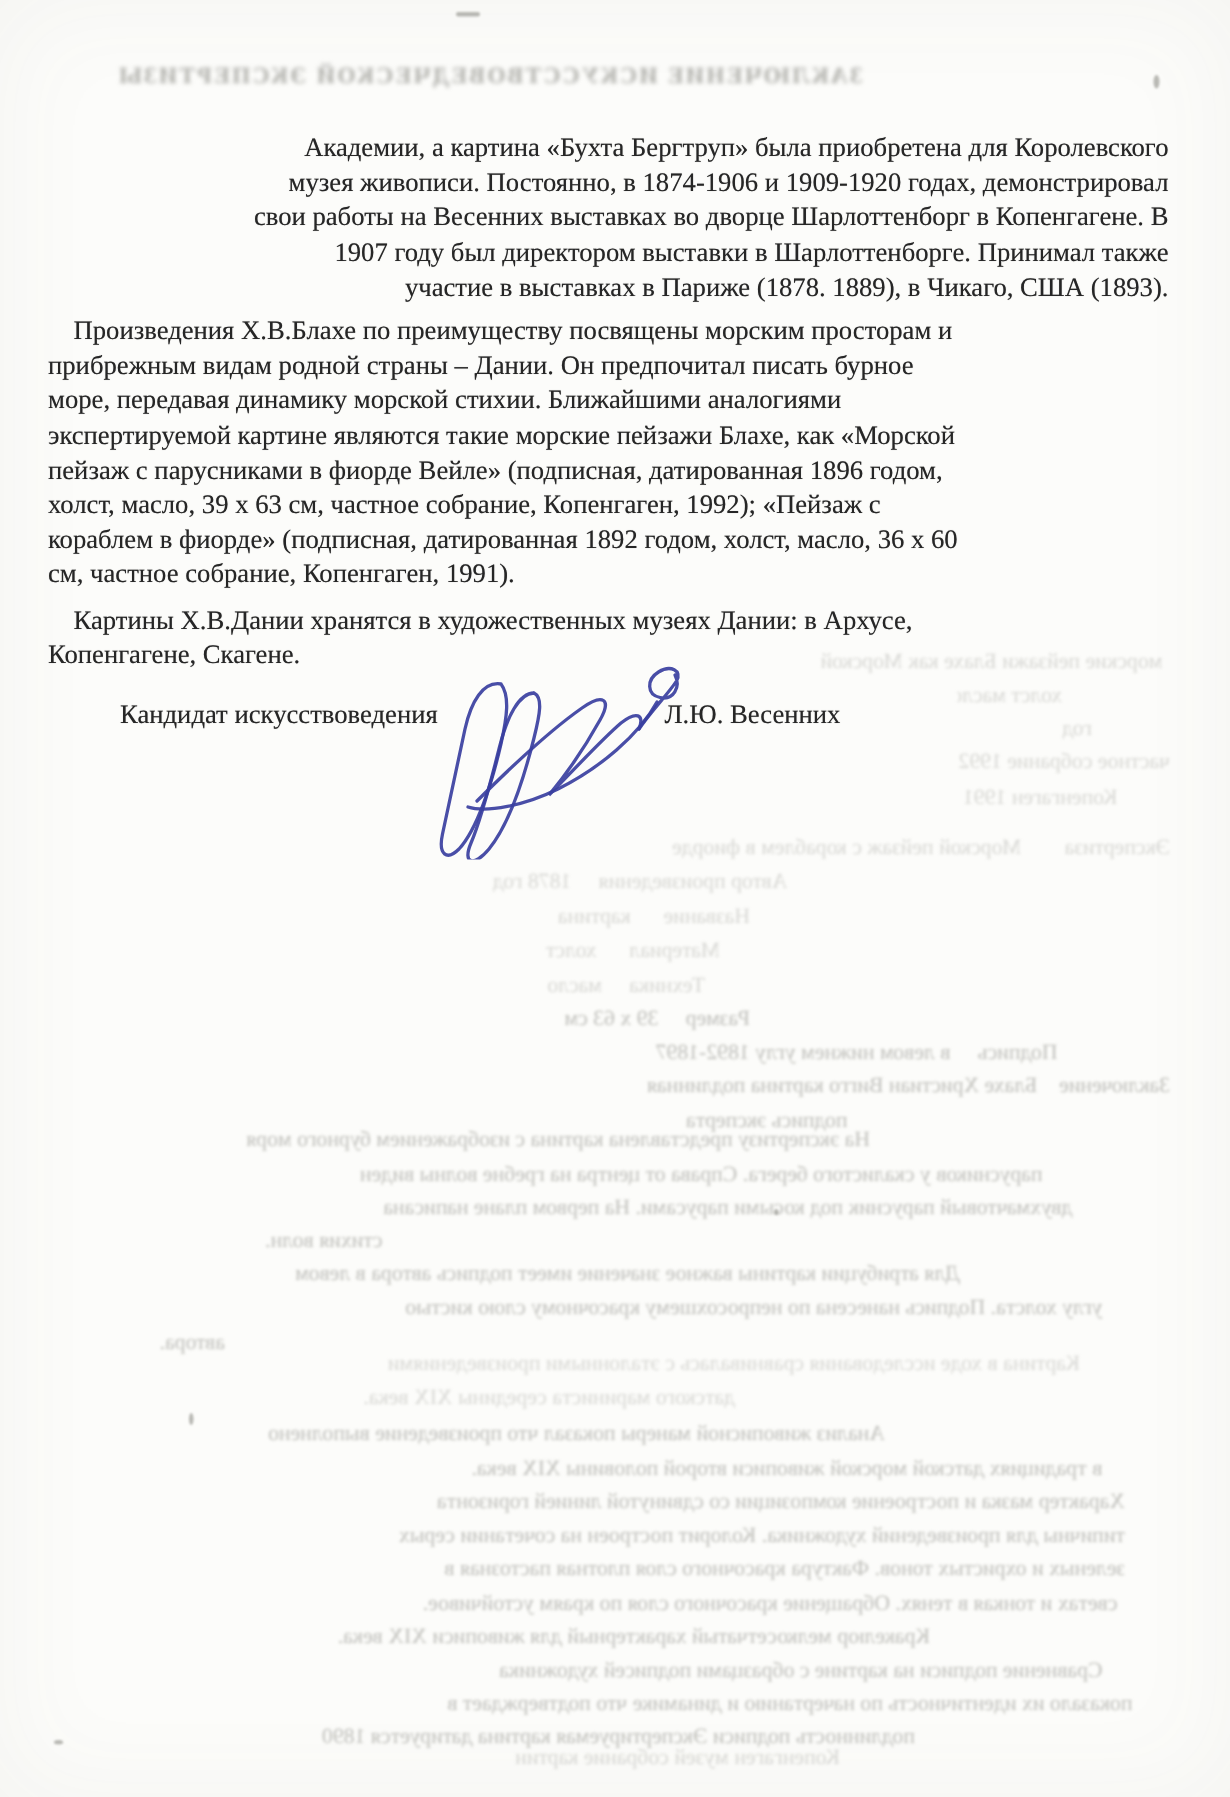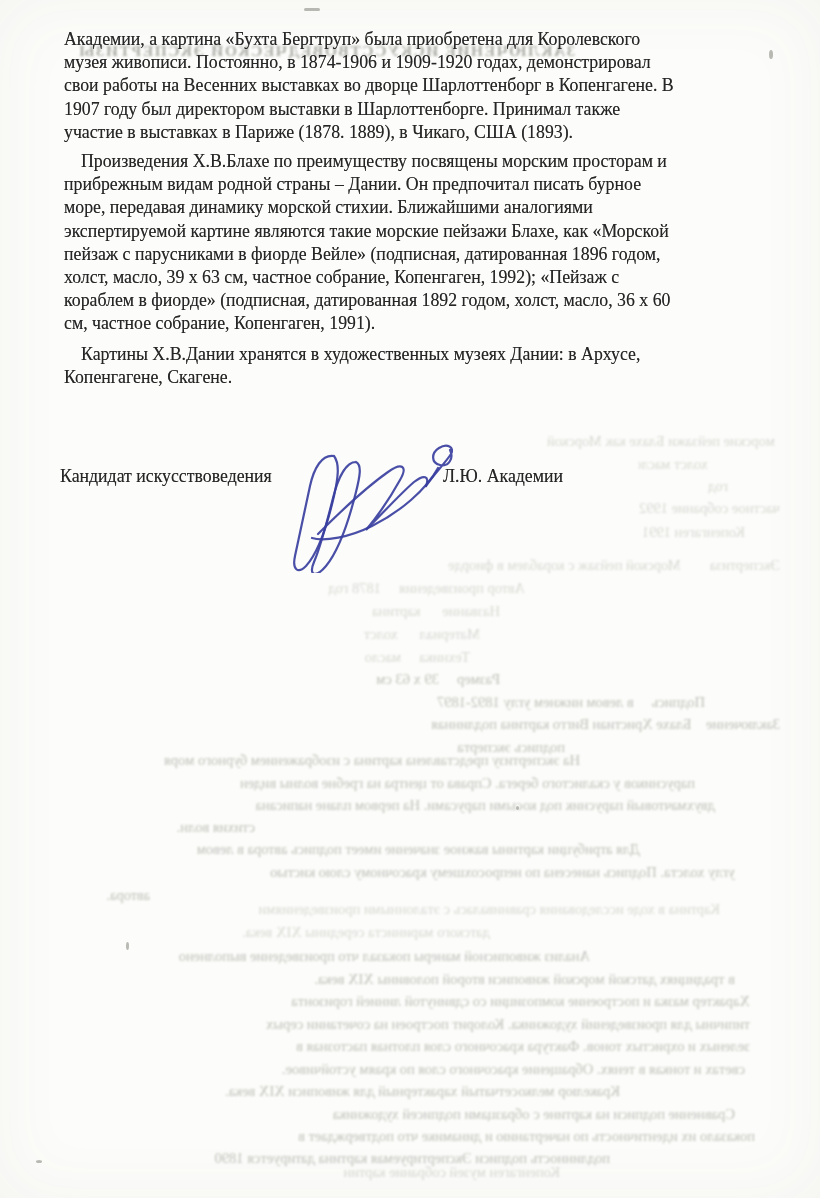--- a/index.html
+++ b/index.html
@@ -17,31 +17,31 @@
   .para{
     position:static;
     margin:0 0 0 64px;
     width:715px;
     font-size:17.8px;
     line-height:23.2px;
     color:#262626;
     white-space:pre-wrap;
     text-shadow:0 0 0.5px rgba(45,45,45,0.55);
   }
-  .para.p1{padding-top:28px;}
-  .para.indent{text-indent:17px;}
+  .para.p1{padding-top:87px;text-align:right;}
+  .para.indent{text-indent:17px;margin-left:32px;}
   .para.p2{margin-top:6px;}
   .para.p3{margin-top:7px;}
   .para.p4{margin-top:4px;}
   .sigrow{
     position:absolute;left:0;top:466px;width:820px;height:30px;
     font-size:17.8px;color:#262626;
     text-shadow:0 0 0.5px rgba(45,45,45,0.55);
   }
-  .sig-title{position:absolute;left:60px;top:0;white-space:nowrap;}
+  .sig-title{position:absolute;left:80px;top:0;white-space:nowrap;}
   .sig-name{position:absolute;left:443px;top:0;white-space:nowrap;}
   
   .sig-ink{position:absolute;left:288px;top:438px;width:170px;height:135px;z-index:4;}
   .sig-ink path{fill:none;stroke:#3a3fa0;stroke-width:2.2;stroke-linecap:round;opacity:.92;}
   
   .bleed{position:absolute;left:0;top:0;width:820px;height:1198px;z-index:1;}
   .ghost{
     position:absolute;display:inline-block;overflow:hidden;
     height:18px;white-space:pre;
     font-size:14.5px;line-height:17px;
@@ -128,21 +128,21 @@
 экспертируемой картине являются такие морские пейзажи Блахе, как «Морской
 пейзаж с парусниками в фиорде Вейле» (подписная, датированная 1896 годом,
 холст, масло, 39 х 63 см, частное собрание, Копенгаген, 1992); «Пейзаж с
 кораблем в фиорде» (подписная, датированная 1892 годом, холст, масло, 36 х 60
 см, частное собрание, Копенгаген, 1991).</p>
     <p class="para p3 indent">Картины Х.В.Дании хранятся в художественных музеях Дании: в Архусе,
 Копенгагене, Скагене.</p>
 
     <div class="sigrow">
       <span class="sig-title">Кандидат искусствоведения</span>
-      <span class="sig-name">Л.Ю. Академии</span>
+      <span class="sig-name">Л.Ю. Весенних</span>
     </div>
   </div>
 
   <svg class="sig-ink" viewBox="0 0 170 135" aria-hidden="true">
     <path d="M46,18 C34,16 26,30 22,48 C16,76 10,104 7,118 C4,132 10,136 18,128 C30,115 40,84 46,58 C50,40 52,26 46,18"></path>
     <path d="M68,24 C58,24 50,40 45,60 C39,84 32,110 26,124 C20,138 28,140 38,128 C52,111 62,78 68,54 C72,38 74,27 68,24"></path>
     <path d="M30,96 C52,74 80,48 100,34 C114,24 120,28 112,42 C102,60 88,80 78,92 C94,76 112,56 126,44 C136,36 142,38 138,48"></path>
     <path d="M138,48 C146,36 158,24 163,16 C167,9 159,5 151,10 C143,15 143,25 152,27 C161,29 166,20 162,12"></path>
     <path d="M150,30 C138,52 112,74 84,88 C62,99 36,104 24,100"></path>
   </svg>

